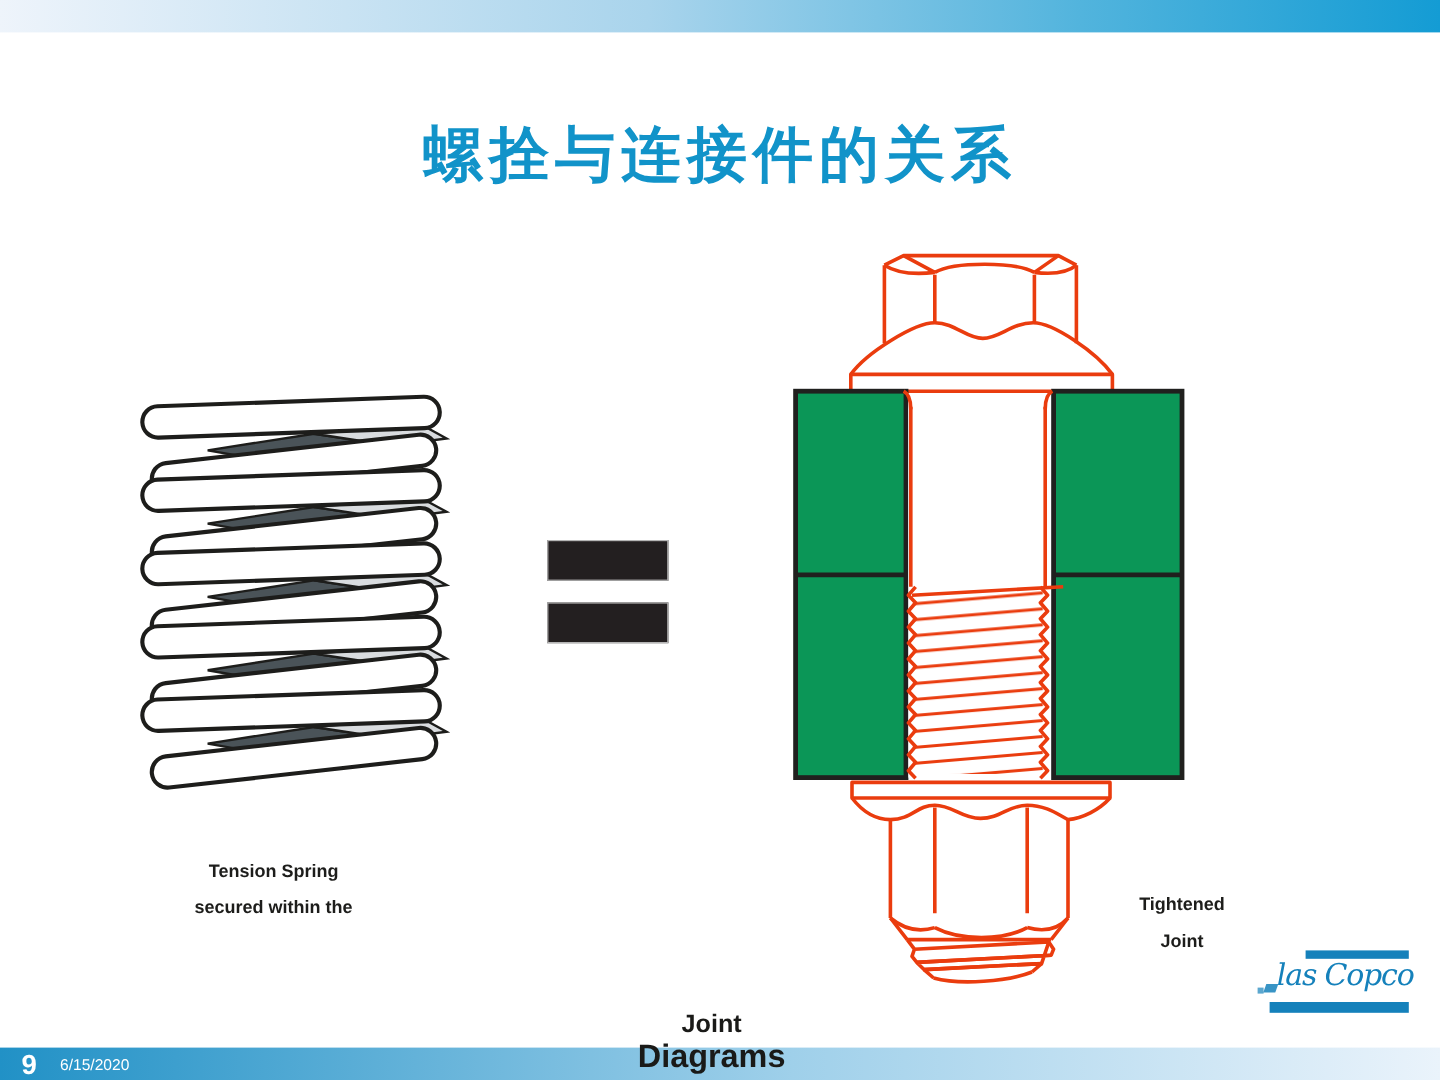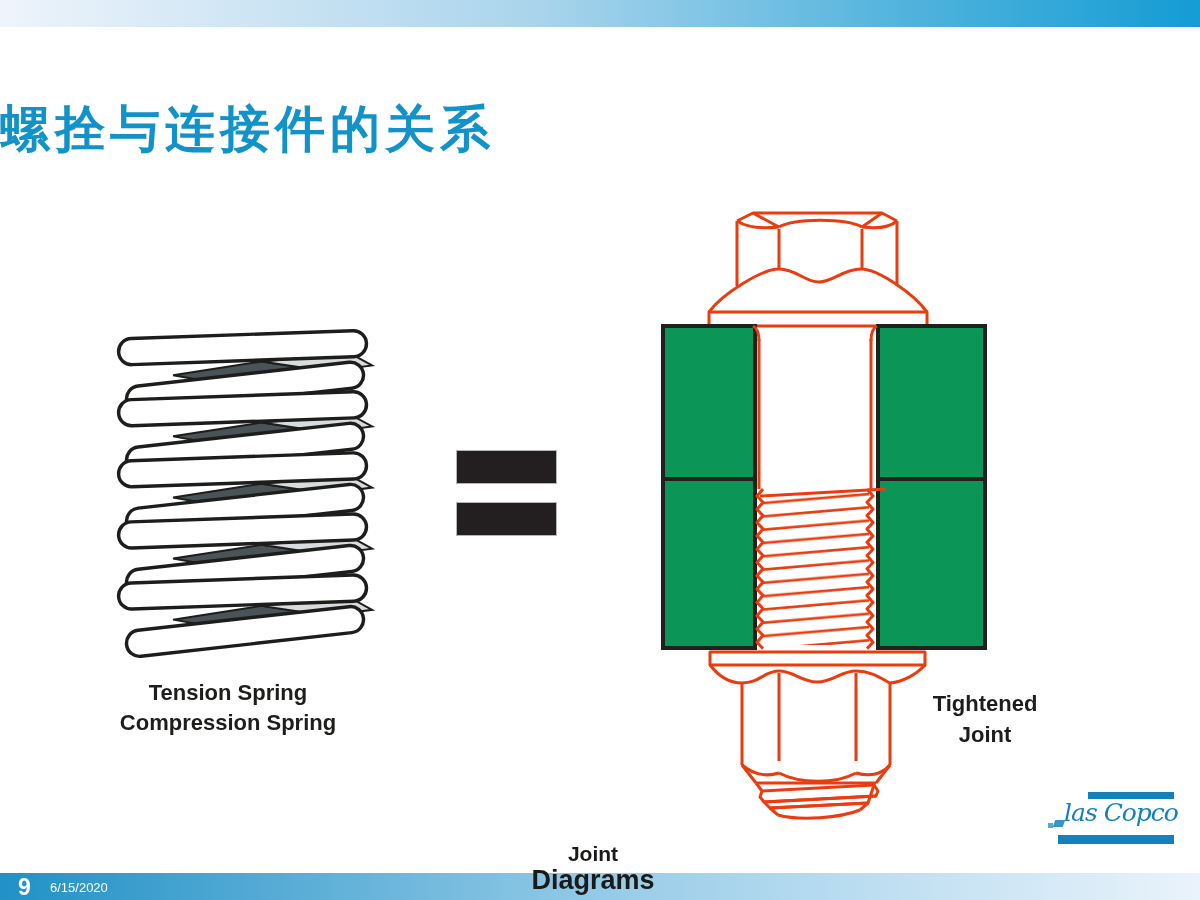--- a/index.html
+++ b/index.html
@@ -9,27 +9,27 @@
   }
   .top-bar{
     position:absolute;left:0;top:0;width:1200px;height:27px;
     background:linear-gradient(90deg,#eef4fb 0%,#a9d4ec 45%,#52b4dd 75%,#149cd4 100%);
   }
   .bottom-bar{
     position:absolute;left:0;top:873px;width:1200px;height:27px;
     background:linear-gradient(90deg,#2191c6 0%,#9fd0ea 55%,#eaf3fb 100%);
   }
   .slide-title{
-    position:absolute;left:0;right:0;top:96px;margin:0;
+    position:absolute;left:0;right:0;top:96px;margin:0;text-align:center;
     font-size:50px;font-weight:bold;letter-spacing:5px;color:#1193c9;
   }
   .fig{position:absolute;}
   .caption{
     position:absolute;text-align:center;color:#1d1d1b;
-    font-weight:bold;font-size:22px;line-height:30px;
+    font-weight:bold;font-size:15px;line-height:30px;margin-top:34px;
   }
   .cap-right{line-height:31px;}
   .equals{position:absolute;left:456px;top:450px;width:101px;height:86px;}
   .equals .bar{
     position:absolute;left:0;width:101px;height:34px;background:#231f20;
     border:1px solid #b5b5b5;box-sizing:border-box;
   }
   .equals .bar.b2{top:52px;}
   .footer-title{
     position:absolute;left:488px;top:842px;width:210px;text-align:center;
@@ -174,24 +174,24 @@
 
     <path d="M106,578 L112,586 L224,580 L228,586 L226,591 L114,597 L110,592 L112,586"></path>
     <path d="M226,591 L114,597 M114,597 L120,603 L218,598 L224,580"></path>
     <path d="M120,603 L218,598 M218,598 L210,605"></path>
     <path d="M128,610 C150,616 190,613 210,605 M120,603 L128,610"></path>
   </g>
 </svg>
 
 <div class="caption" style="left:95px;top:678px;width:266px;">
   <div>Tension Spring</div>
-  <div>Compression Spring</div>
-</div>
-
-<div class="caption cap-right" style="left:905px;top:688px;width:160px;text-align:center;">
+  <div>secured within the</div>
+</div>
+
+<div class="caption cap-right" style="left:905px;top:704px;width:160px;text-align:center;">
   <div>Tightened</div>
   <div>Joint</div>
 </div>
 
 <div class="footer-title">
   <div class="l1">Joint</div>
   <div class="l2">Diagrams</div>
 </div>
 
 <div class="bottom-bar"></div>

